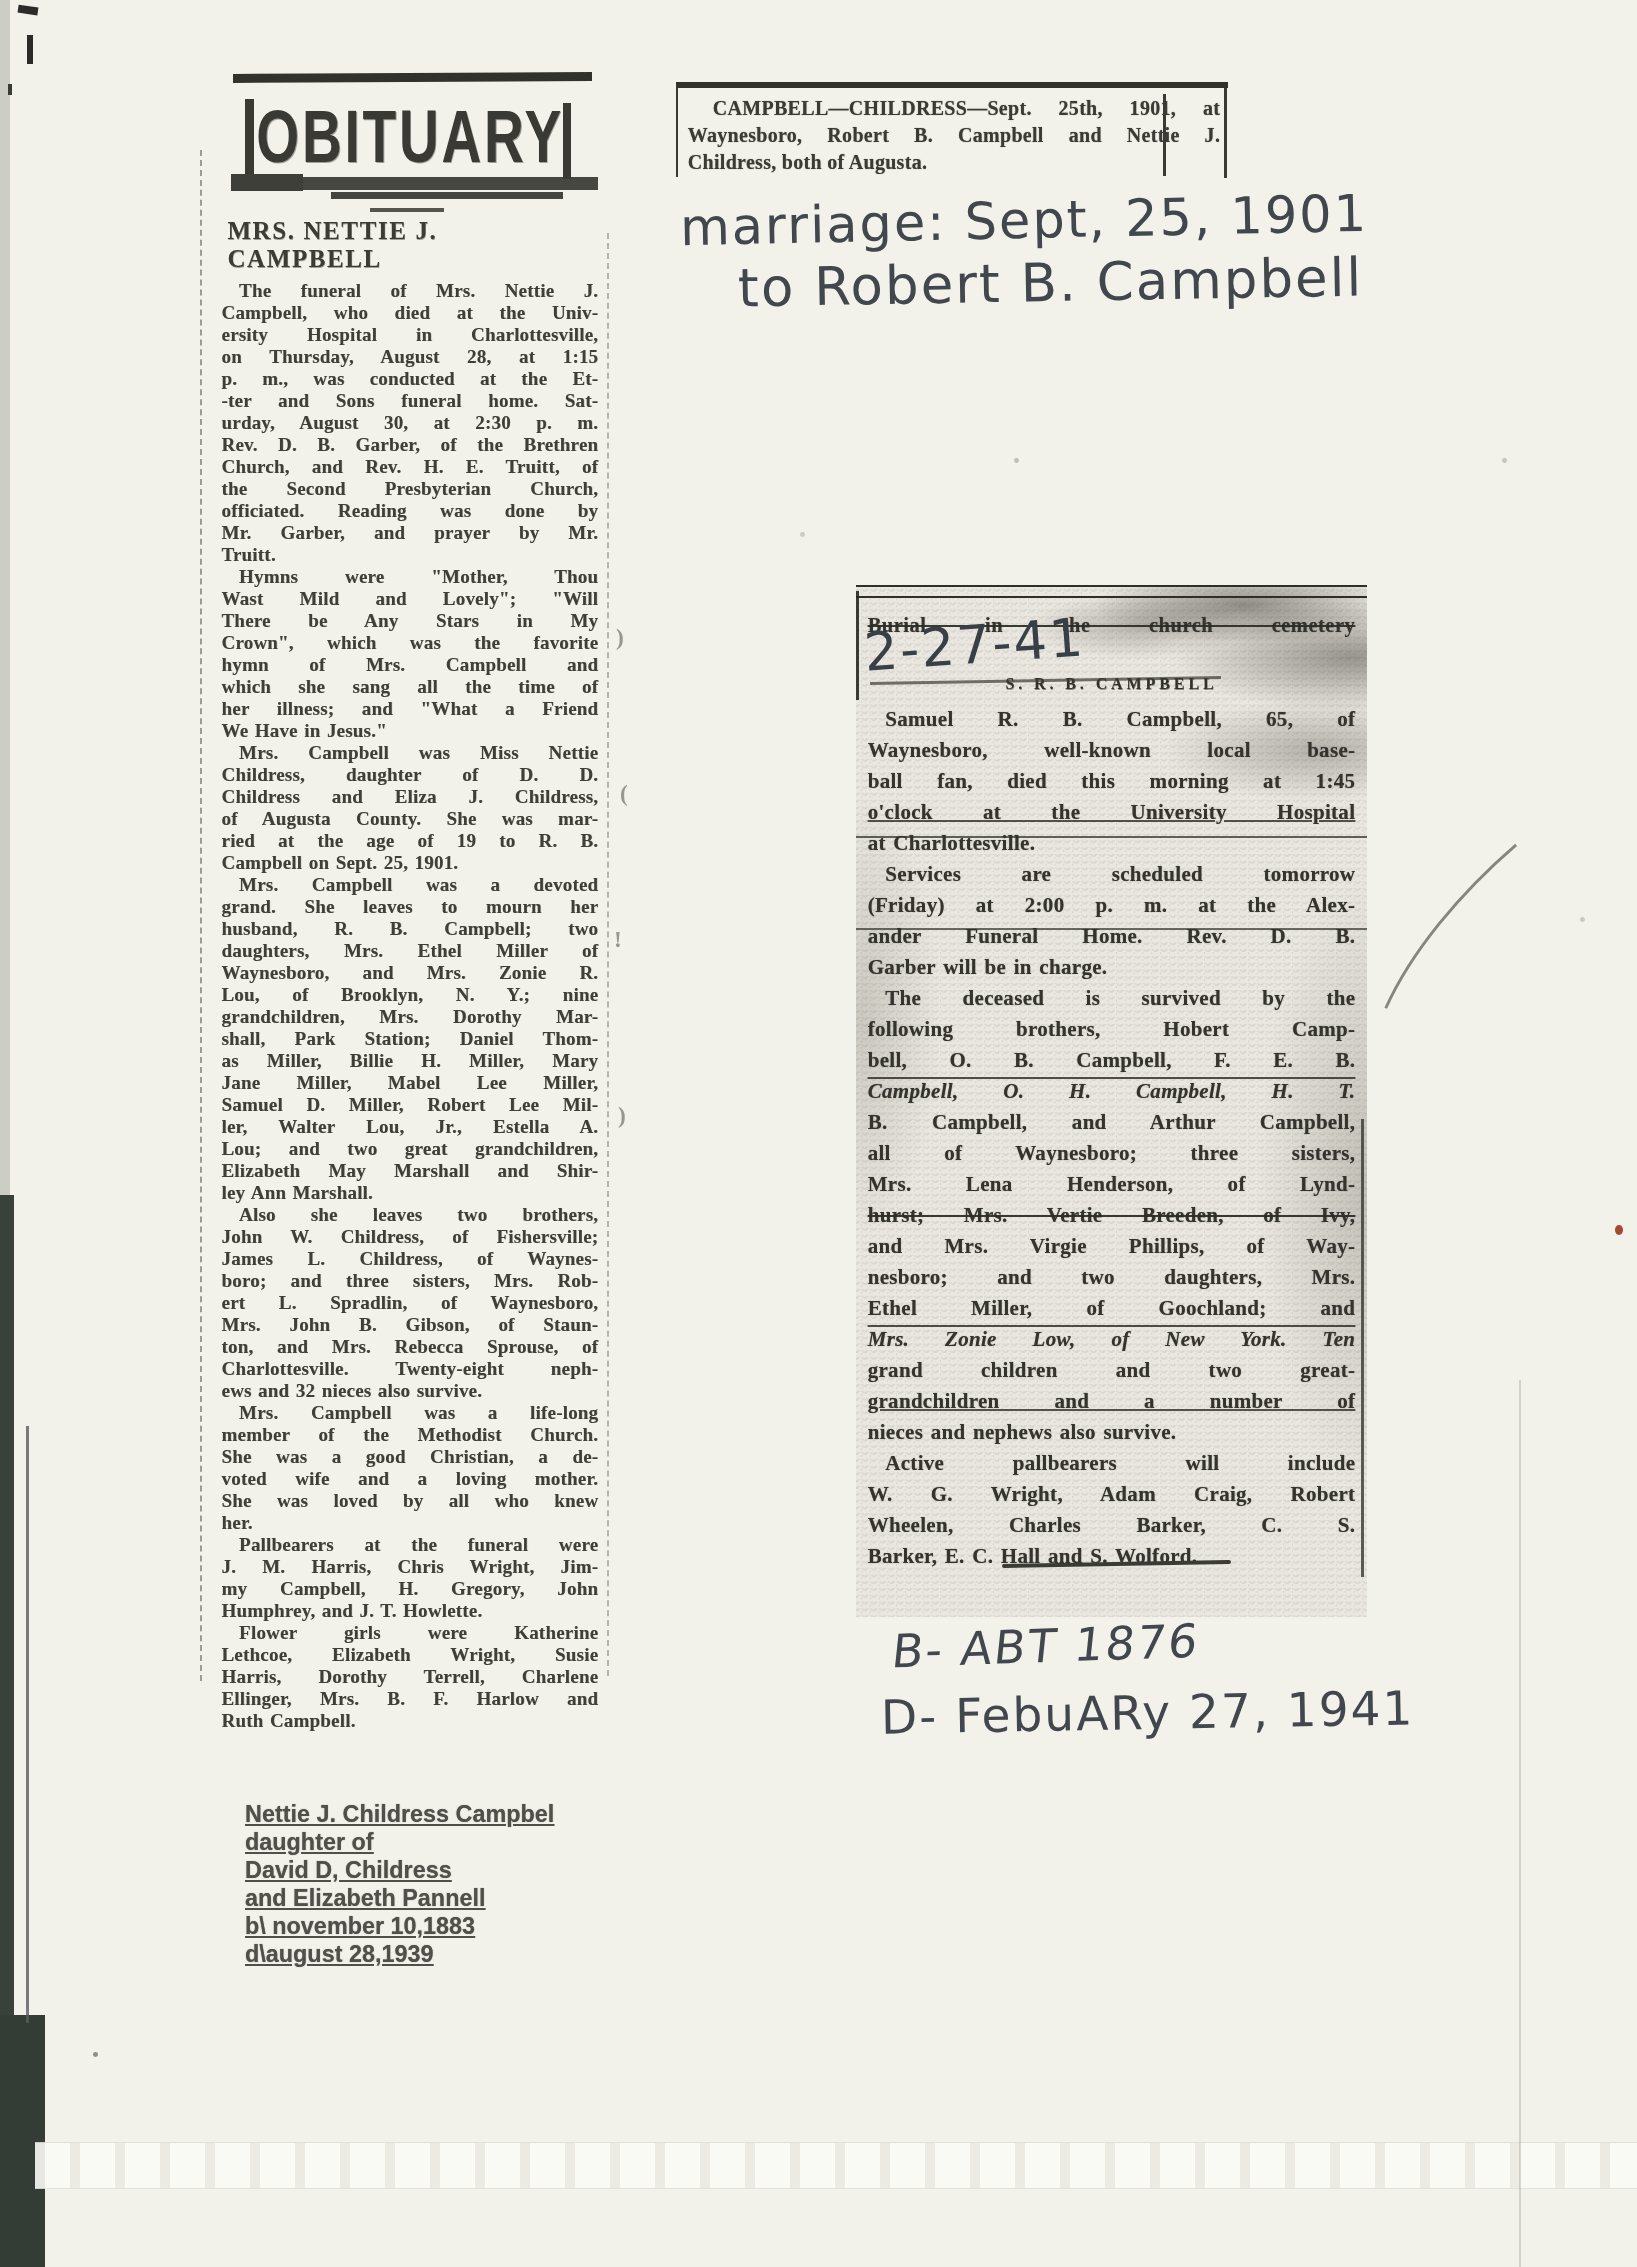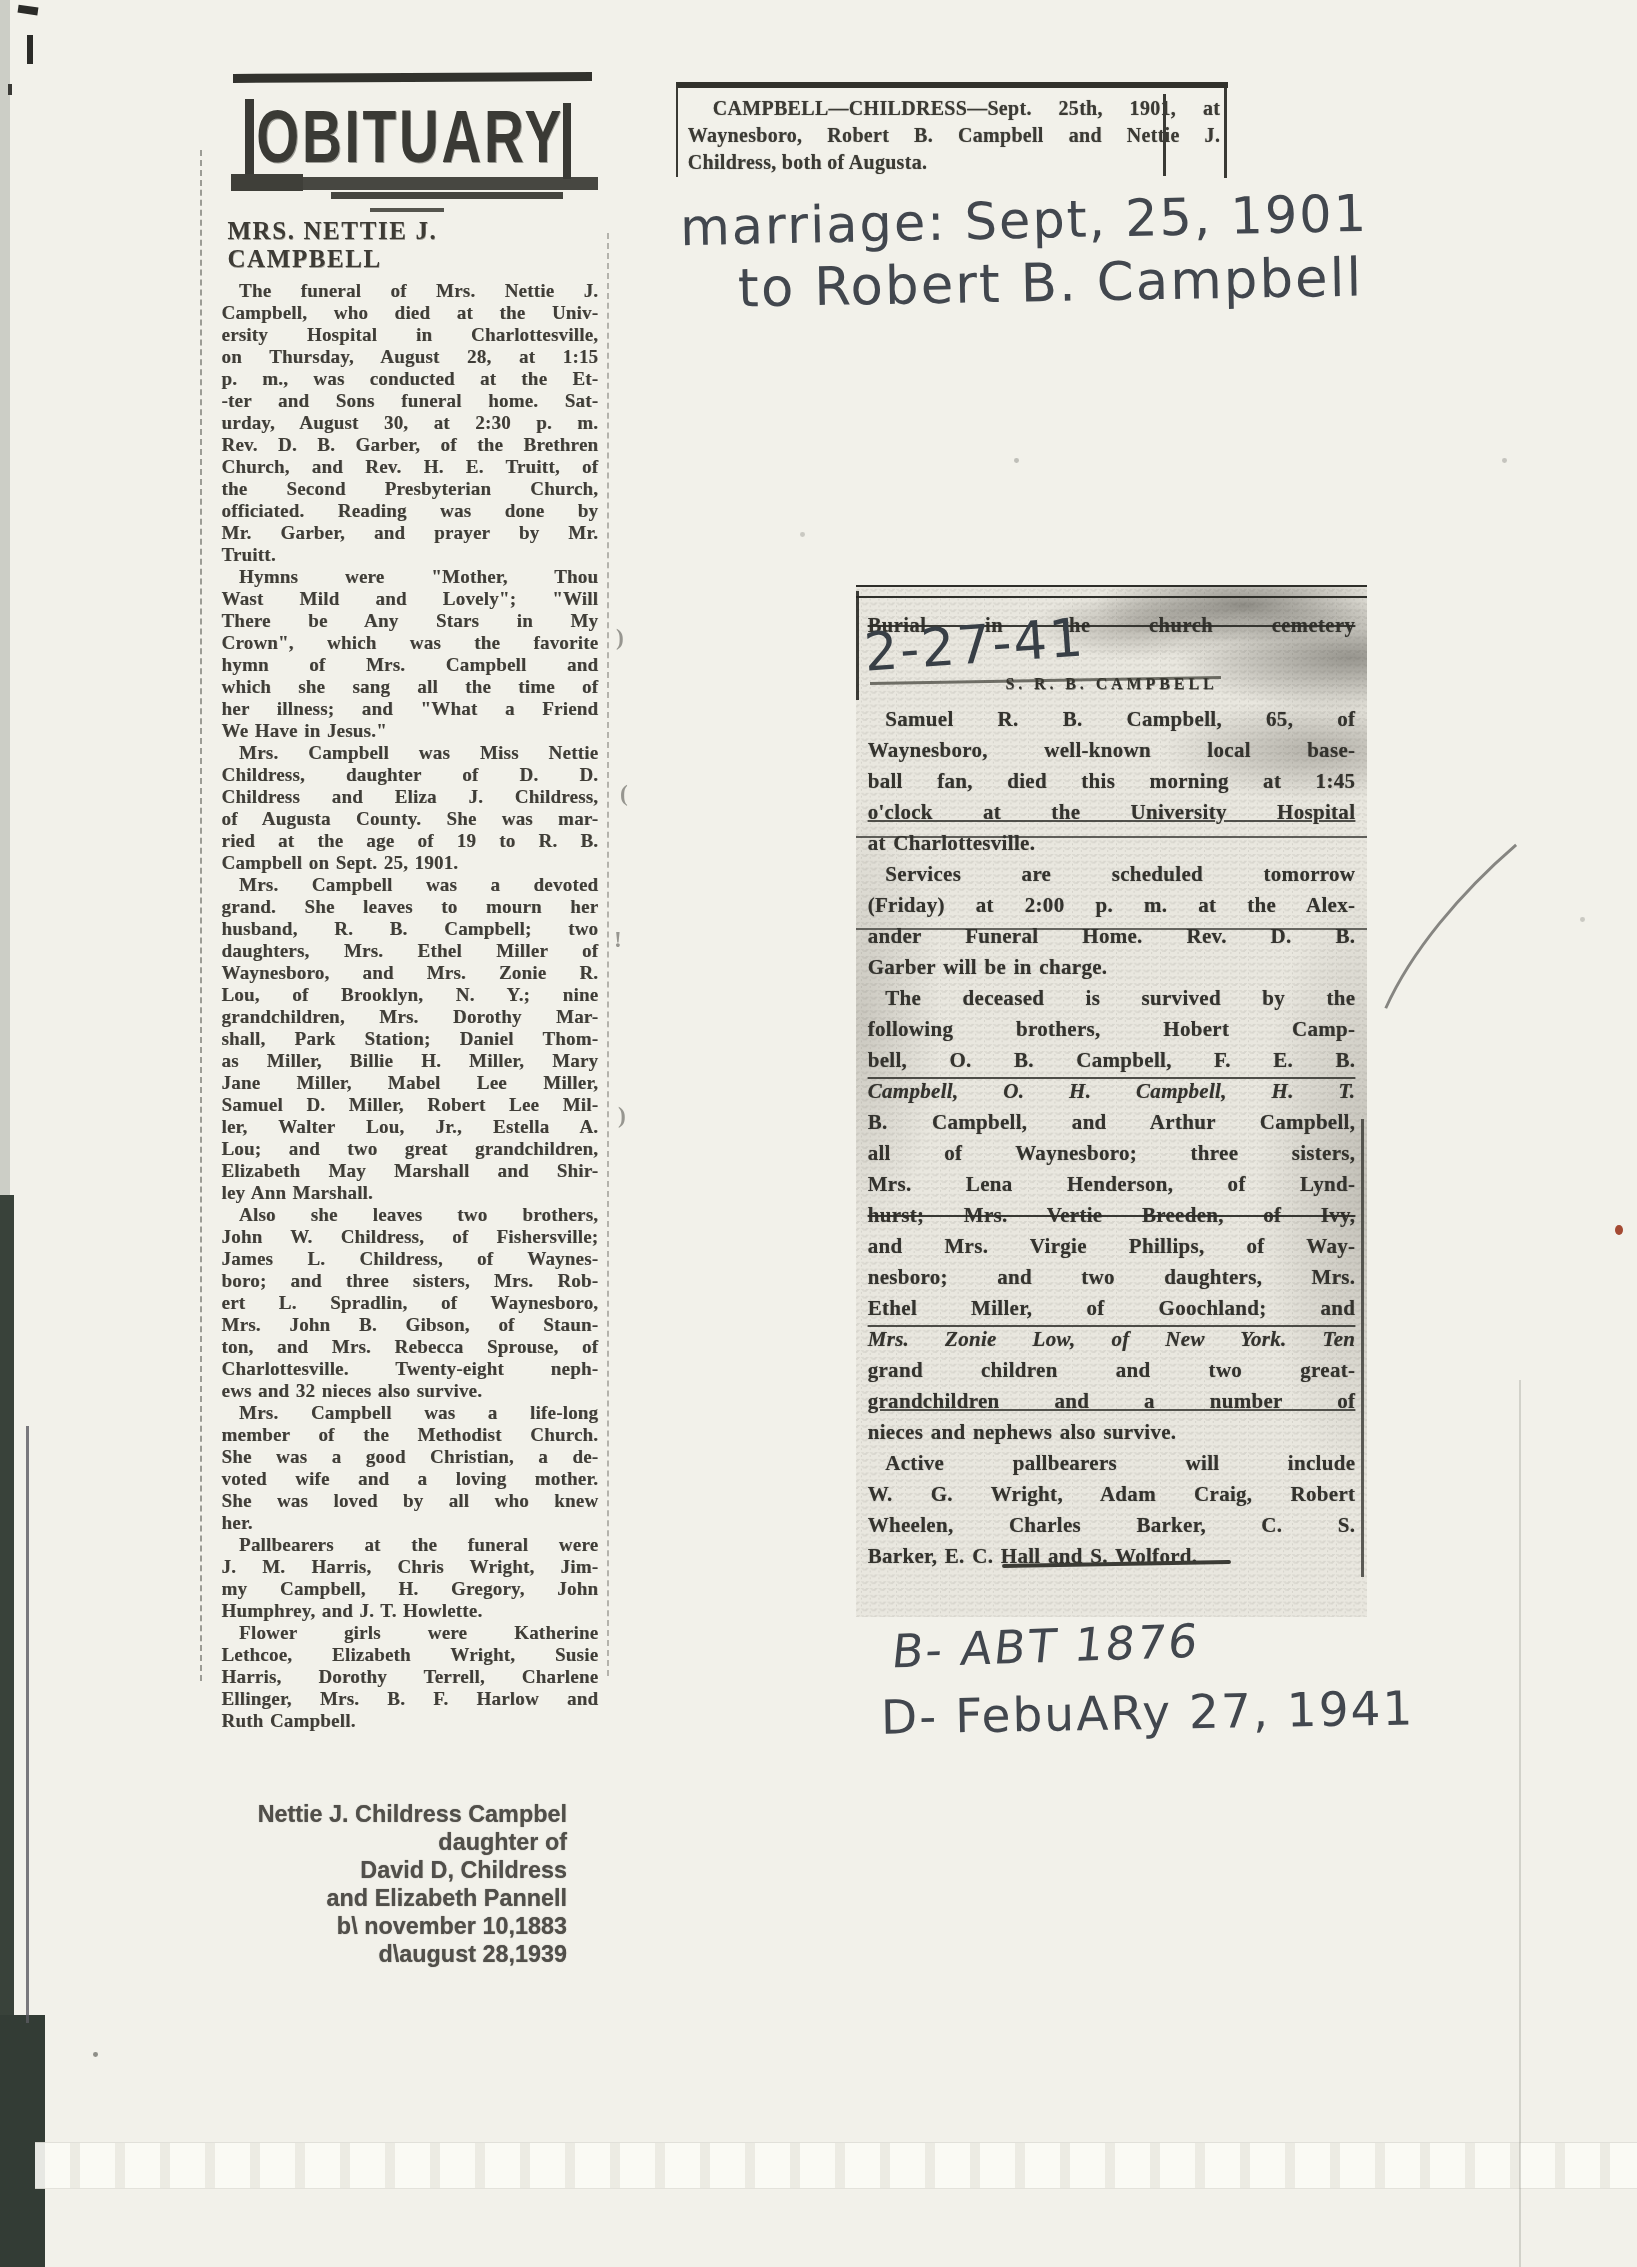--- a/index.html
+++ b/index.html
@@ -109,22 +109,22 @@
     text-shadow:0 0 1px rgba(40,40,36,.55);
   }
   .srb-rule-1{position:absolute;left:0;right:0;top:251px;height:2px;background:rgba(50,50,45,.75);z-index:2;}
   .srb-rule-2{position:absolute;left:0;right:0;top:343px;height:2px;background:rgba(50,50,45,.7);z-index:2;}
   .srb-right-edge{position:absolute;right:2.9px;top:534px;width:2.9px;height:458px;background:rgba(55,55,50,.8);z-index:2;}
   .srb-left-edge{position:absolute;left:0;top:5.9px;width:2.9px;height:109px;background:rgba(40,40,36,.9);z-index:2;}
   .srb-squiggle{position:absolute;left:146px;top:977px;width:229px;height:3.9px;background:#3b3b35;border-radius:2px;transform:rotate(-1deg);z-index:2;}
 
   
   .typed{
-    position:absolute;left:224px;top:1800px;width:343px;text-align:right;
-    font-family:"Liberation Sans",sans-serif;color:#514f4a;
+    position:absolute;left:245px;top:1800px;width:343px;text-align:left;
+    font-family:"Liberation Sans",sans-serif;color:#514f4a;text-decoration:underline;
   }
   .typed .cl{font-size:23.4px;line-height:28px;font-weight:700;text-shadow:0 0 1px rgba(90,88,82,.8);}
 
   
   .edge-strip-faint{position:absolute;left:0;top:0;width:9.8px;height:2267px;background:rgba(70,80,72,.22);}
   .edge-strip-dark{position:absolute;left:0;top:1195px;width:13.7px;height:829px;background:#39423a;}
   .edge-block{position:absolute;left:0;top:2015px;width:45px;height:253px;background:#333c35;}
   .edge-line{position:absolute;left:26px;top:1426px;width:2.9px;height:597px;background:rgba(90,90,96,.8);}
   .perf-strip{
     position:absolute;left:35px;top:2142px;width:1602px;height:45px;

